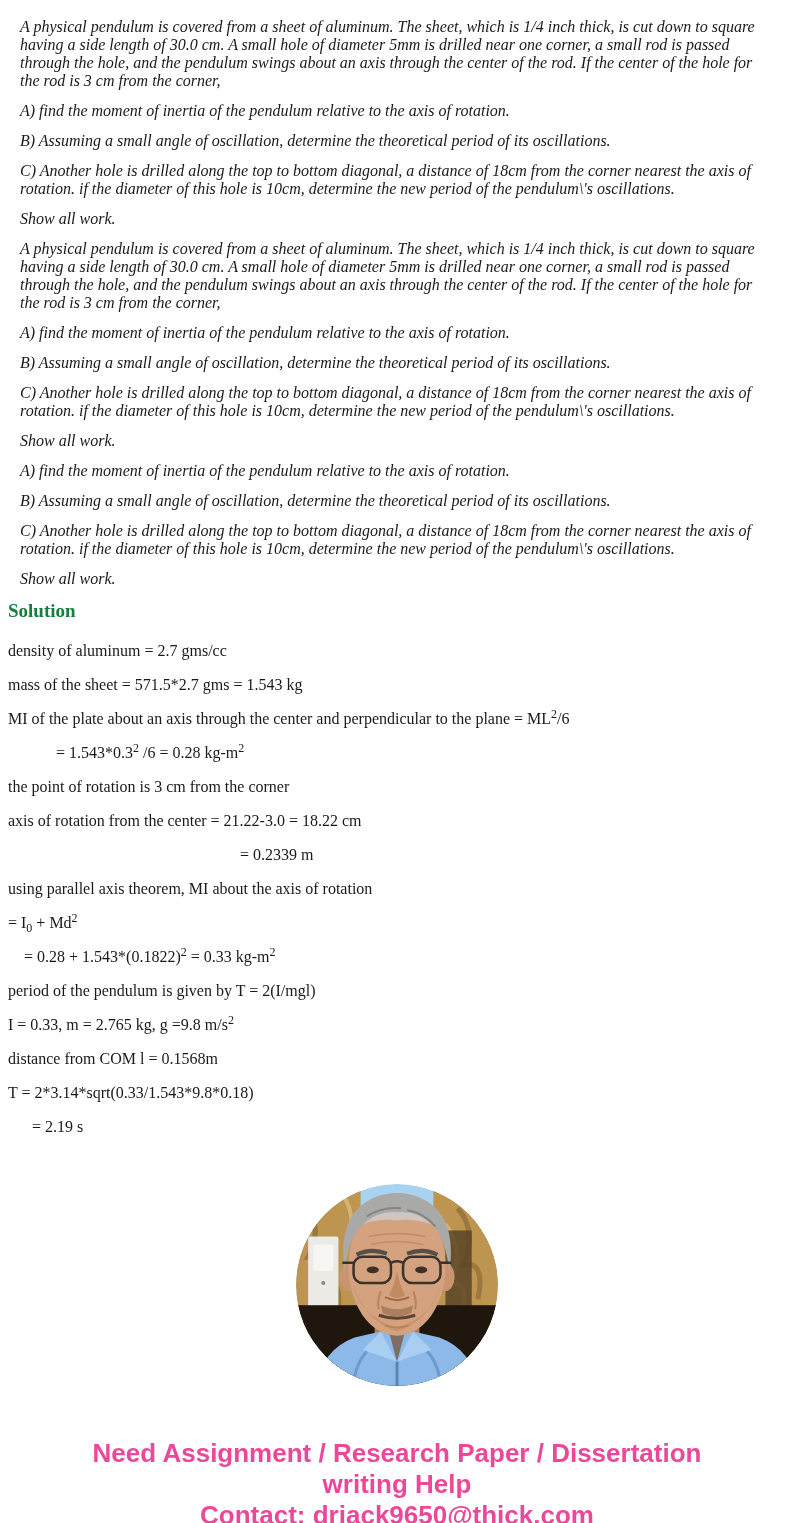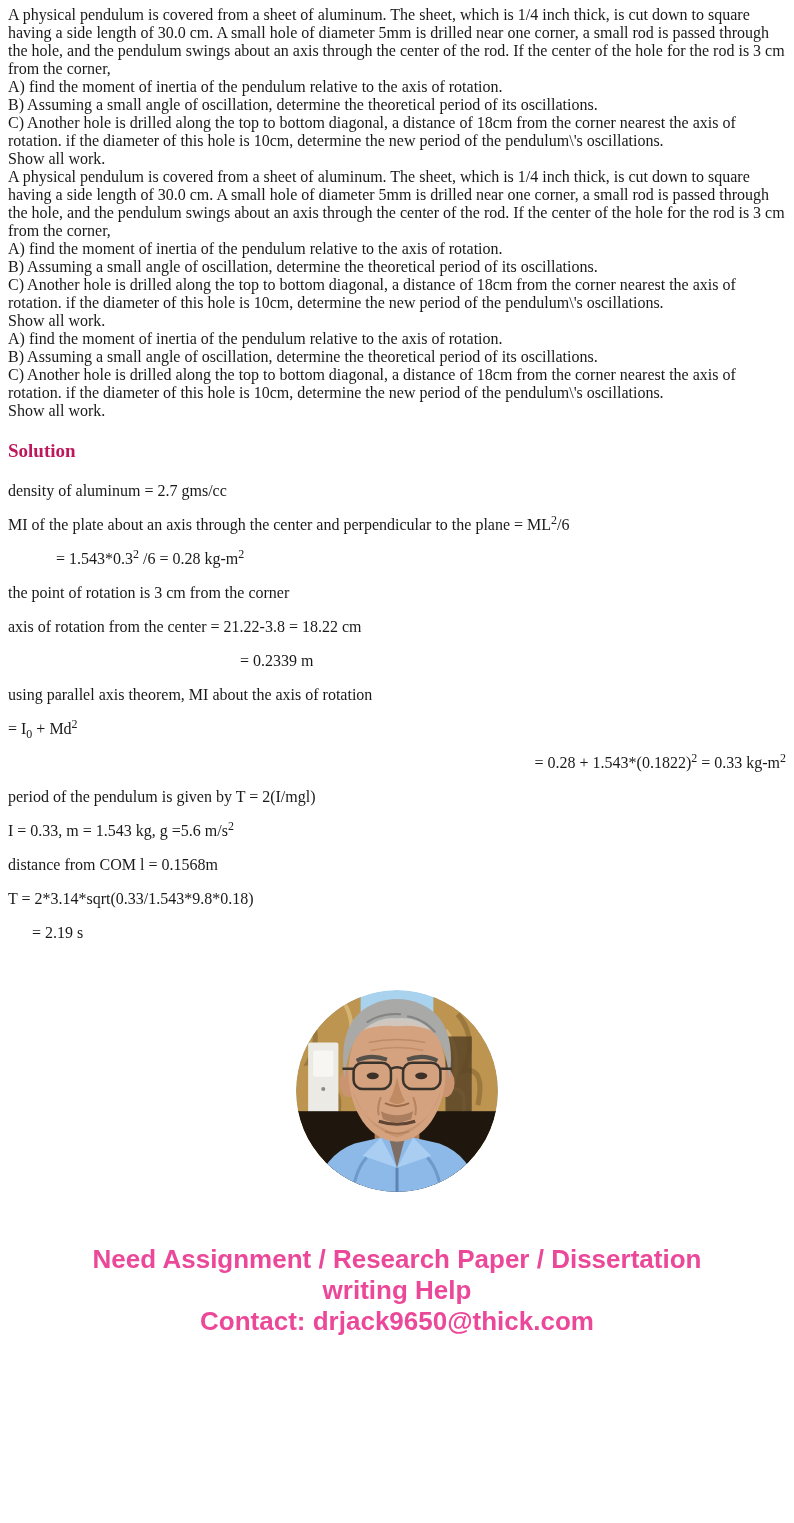--- a/index.html
+++ b/index.html
@@ -6,28 +6,28 @@
   body {
     width: 794px;
     min-height: 1523px;
     box-sizing: border-box;
     padding: 6px 8px 0 8px;
     font-family: "Liberation Serif", serif;
     font-size: 16px;
     line-height: 18px;
     color: #191919;
   }
-  .question div { margin: 0; }
+  .question div { margin: 12px; font-style: italic; }
   .solution-heading {
     font-family: "Liberation Serif", serif;
     font-size: 19px;
     line-height: 22px;
     font-weight: 700;
-    margin: 20px 0 20px 0;
-    color: #be185d;
+    margin: 12px 0 20px 0;
+    color: #15803d;
   }
   .solution-body .sol-line { margin: 0 0 16px 0; }
   .sol-line sup, .sol-line sub { font-size: 12px; line-height: 0; }
   .avatar-wrap {
     margin-top: 48px;
     text-align: center;
   }
   .avatar {
     width: 202px;
     height: 202px;
@@ -65,30 +65,31 @@
   <div>A) find the moment of inertia of the pendulum relative to the axis of rotation.</div>
   <div>B) Assuming a small angle of oscillation, determine the theoretical period of its oscillations.</div>
   <div>C) Another hole is drilled along the top to bottom diagonal, a distance of 18cm from the corner nearest the axis of rotation. if the diameter of this hole is 10cm, determine the new period of the pendulum\'s oscillations.</div>
   <div>Show all work.</div>
 </div>
 
 <h3 class="solution-heading">Solution</h3>
 
 <div class="solution-body">
     <p class="sol-line"><span>density of aluminum = 2.7 gms/cc</span></p>
+    <p class="sol-line"><span>mass of the sheet = 571.5*2.7 gms = 1.543 kg</span></p>
     <p class="sol-line"><span>MI of the plate about an axis through the center and perpendicular to the plane = ML</span><sup>2</sup><span>/6</span></p>
     <p class="sol-line" style="padding-left: 48px;"><span>= 1.543*0.3</span><sup>2</sup><span> /6 = 0.28 kg-m</span><sup>2</sup></p>
     <p class="sol-line"><span>the point of rotation is 3 cm from the corner</span></p>
-    <p class="sol-line"><span>axis of rotation from the center = 21.22-3.8 = 18.22 cm</span></p>
+    <p class="sol-line"><span>axis of rotation from the center = 21.22-3.0 = 18.22 cm</span></p>
     <p class="sol-line" style="padding-left: 232px;"><span>= 0.2339 m</span></p>
     <p class="sol-line"><span>using parallel axis theorem, MI about the axis of rotation</span></p>
     <p class="sol-line"><span>= I</span><sub>0</sub><span> + Md</span><sup>2</sup></p>
-    <p class="sol-line" style="padding-left: 16px; text-align: right;"><span>= 0.28 + 1.543*(0.1822)</span><sup>2</sup><span> = 0.33 kg-m</span><sup>2</sup></p>
+    <p class="sol-line" style="padding-left: 16px;"><span>= 0.28 + 1.543*(0.1822)</span><sup>2</sup><span> = 0.33 kg-m</span><sup>2</sup></p>
     <p class="sol-line"><span>period of the pendulum is given by T = 2(I/mgl)</span></p>
-    <p class="sol-line"><span>I = 0.33, m = 1.543 kg, g =5.6 m/s</span><sup>2</sup></p>
+    <p class="sol-line"><span>I = 0.33, m = 2.765 kg, g =9.8 m/s</span><sup>2</sup></p>
     <p class="sol-line"><span>distance from COM l = 0.1568m</span></p>
     <p class="sol-line"><span>T = 2*3.14*sqrt(0.33/1.543*9.8*0.18)</span></p>
     <p class="sol-line" style="padding-left: 24px;"><span>= 2.19 s</span></p>
   </div>
 
 <div class="avatar-wrap">
   <svg class="avatar" viewBox="0 0 200 200" role="img" aria-label="portrait">
     <defs>
       <clipPath id="avclip">
           <circle cx="100" cy="100" r="100"></circle>

